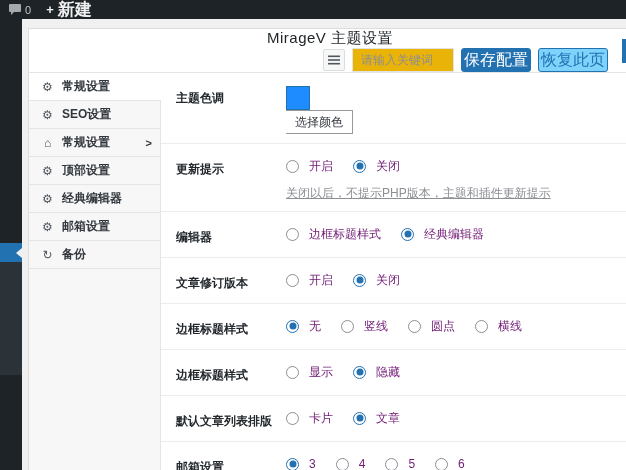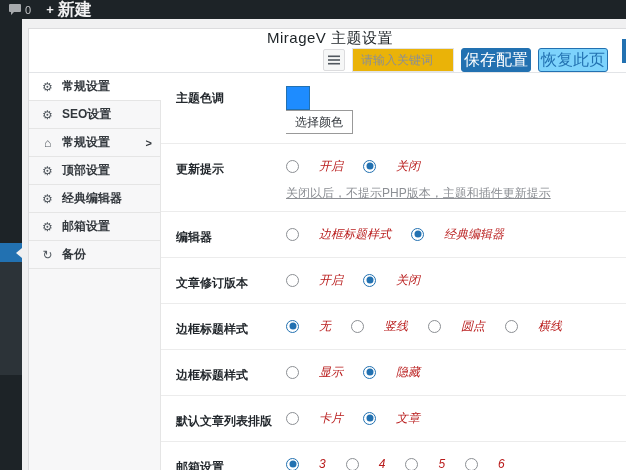--- a/index.html
+++ b/index.html
@@ -48,21 +48,21 @@
   .menu-item.active { background:#fff; margin-right:-1px; }
   .mi-icon { width:13px; font-size:12px; color:#50575e; font-weight:normal; text-align:center; }
   .mi-arrow { margin-left:auto; font-size:11px; color:#32373c; }
 
   
   .content-col { flex:1; background:#fff; }
   .setting-row { display:flex; padding-left:15px; border-bottom:1px solid #ececec; min-height:46px; }
   .row-label { width:110px; padding-top:17px; font-size:12px; font-weight:bold; color:#23282d; flex-shrink:0; }
   .row-body { padding:13px 10px 9px 0; }
   .radio-group { display:flex; align-items:center; gap:20px; min-height:18px; }
-  .radio { display:flex; align-items:center; gap:20px; font-size:12px; color:#b91c1c; cursor:pointer;font-style:italic; }
+  .radio { display:flex; align-items:center; gap:10px; font-size:12px; color:#701a75; cursor:pointer; }
   .radio-circle { width:13px; height:13px; border-radius:50%; border:1px solid #8c8f94; background:#fff; position:relative; flex-shrink:0; }
   .radio.checked .radio-circle { border-color:#2271b1; }
   .radio.checked .radio-circle::after { content:''; position:absolute; left:50%; top:50%;
       transform:translate(-50%,-50%); width:7px; height:7px; border-radius:50%; background:#2271b1; }
   .color-picker { display:flex;flex-direction:column; }
   .color-swatch { width:24px; height:24px; border:1px solid #2271b1; cursor:pointer; }
   .color-btn { height:24px; padding:0 9px; background:#fff; border:1px solid #999; border-left:none;
                font-size:12px; color:#32373c; cursor:pointer; font-family:inherit; }
   .row-note { font-size:12px; color:#8c8f94; margin-top:10px;text-decoration:underline; }
 </style>

